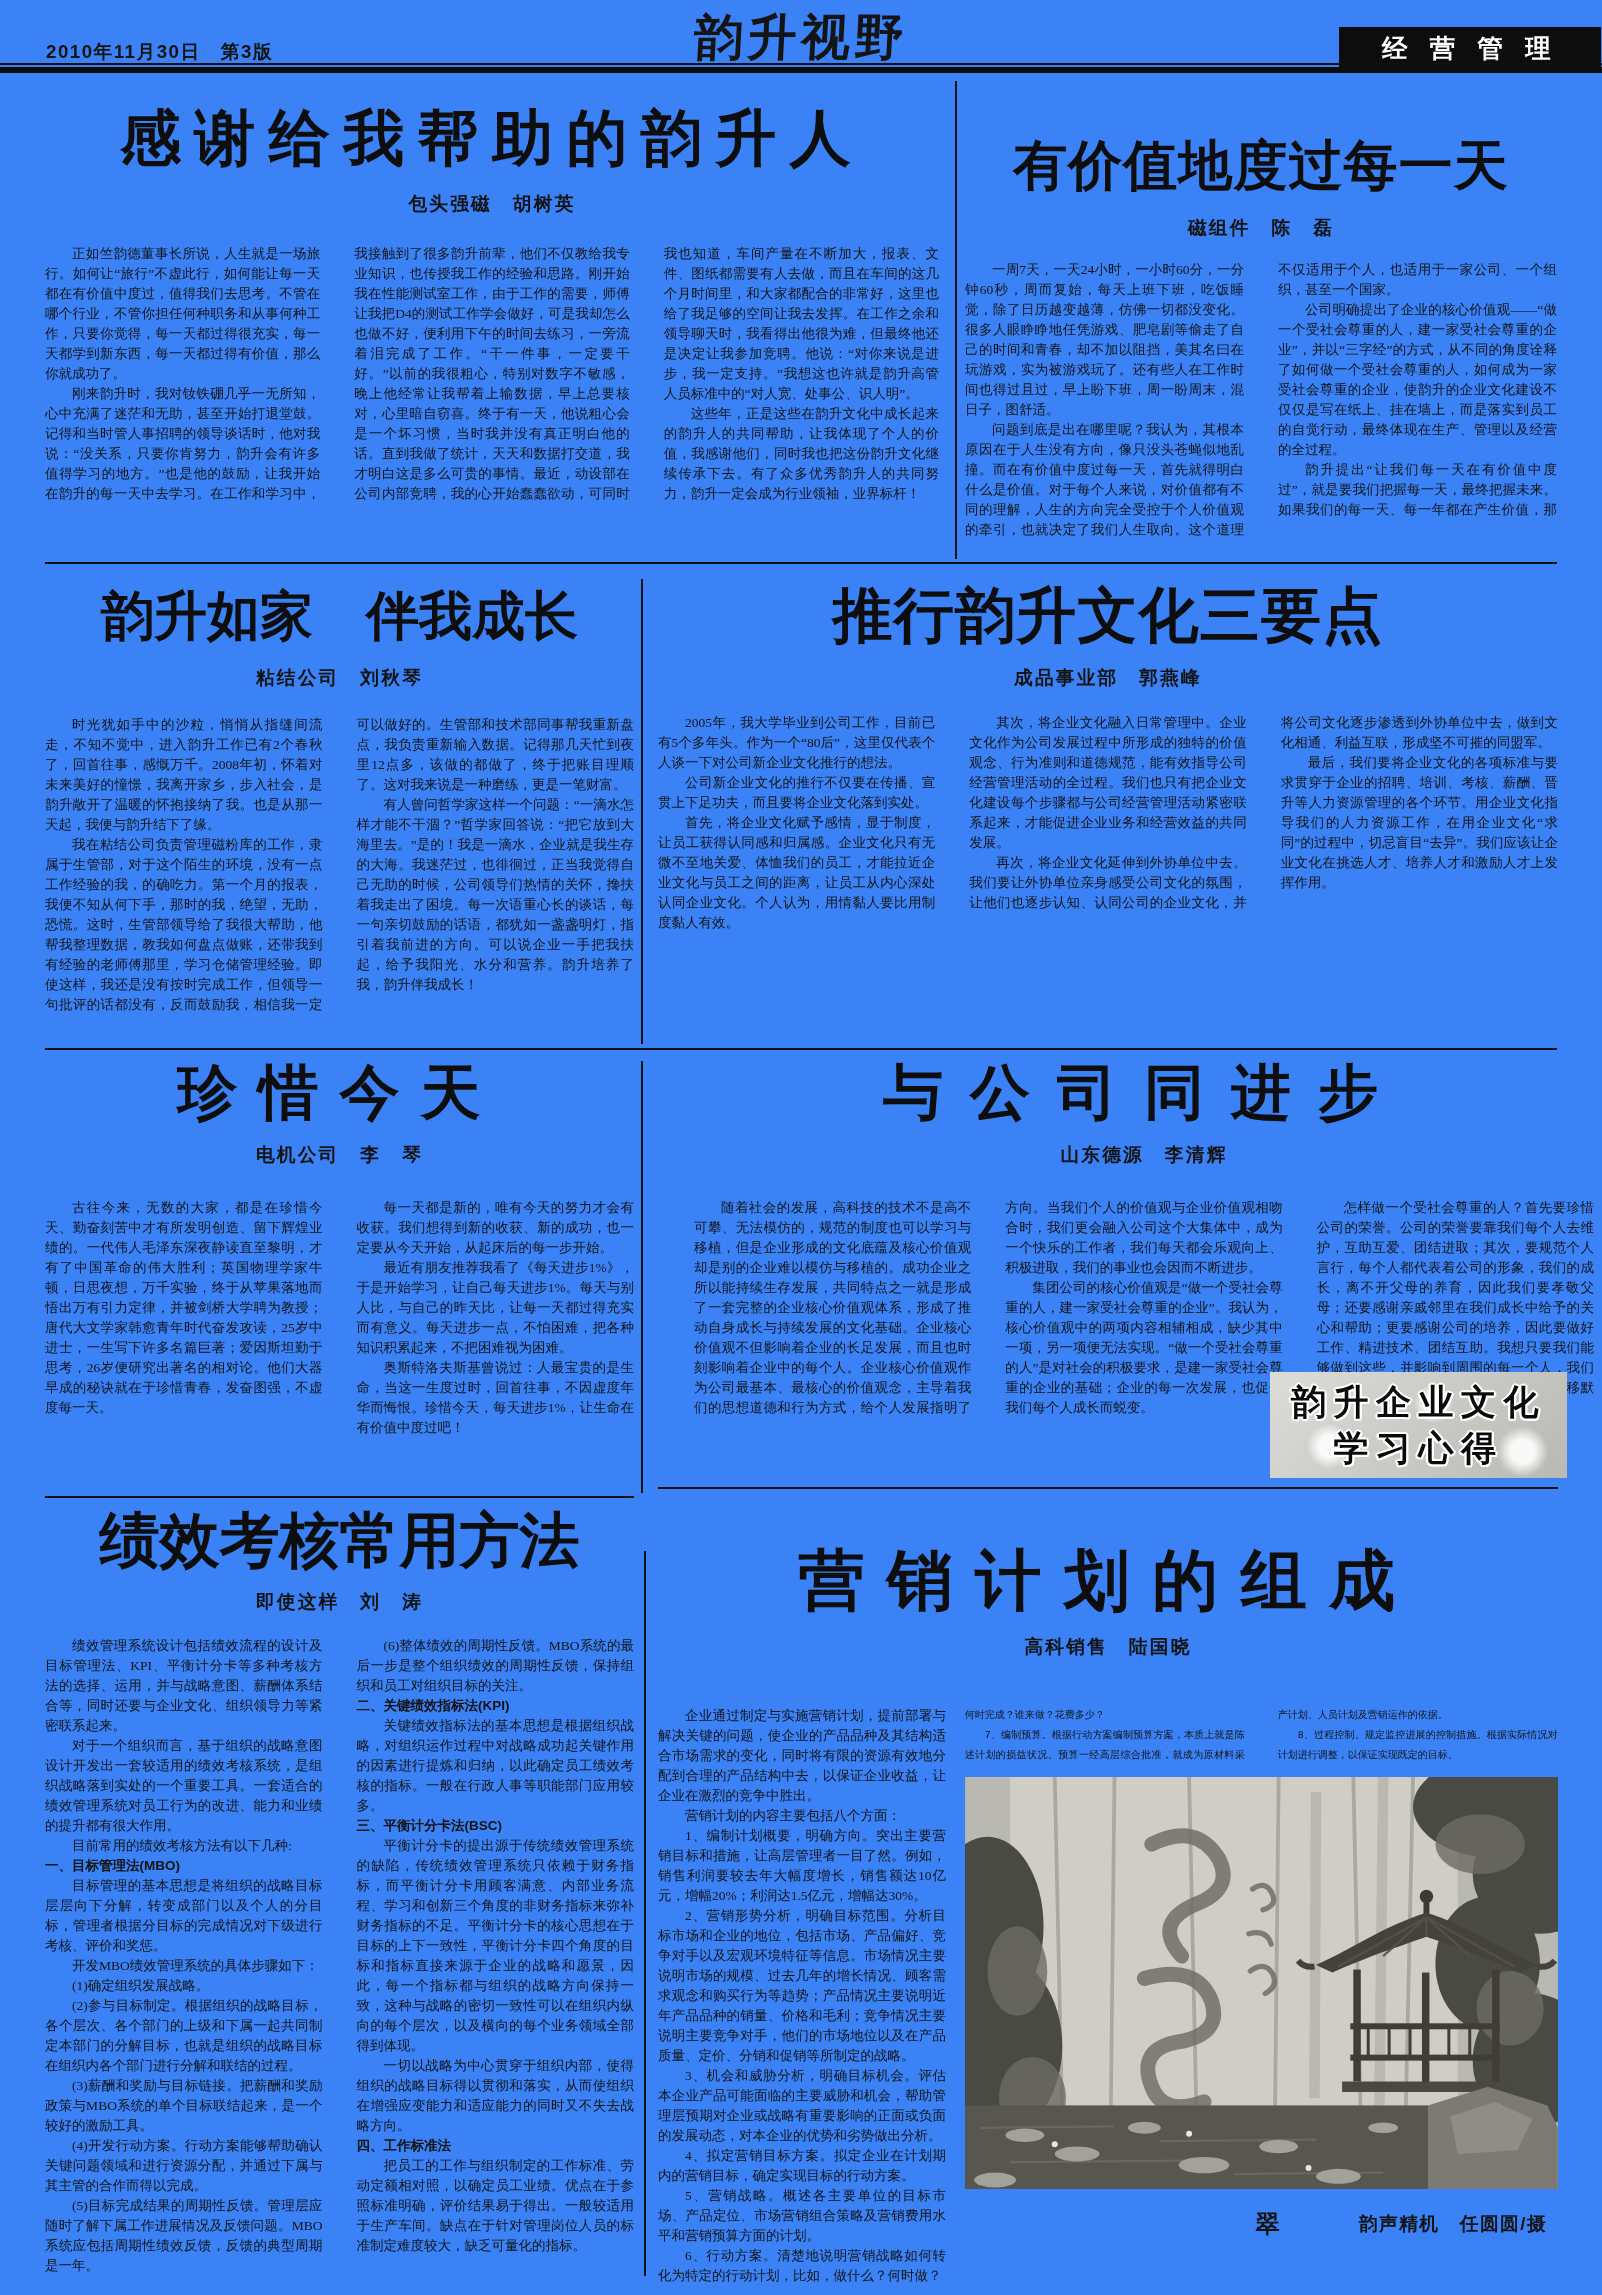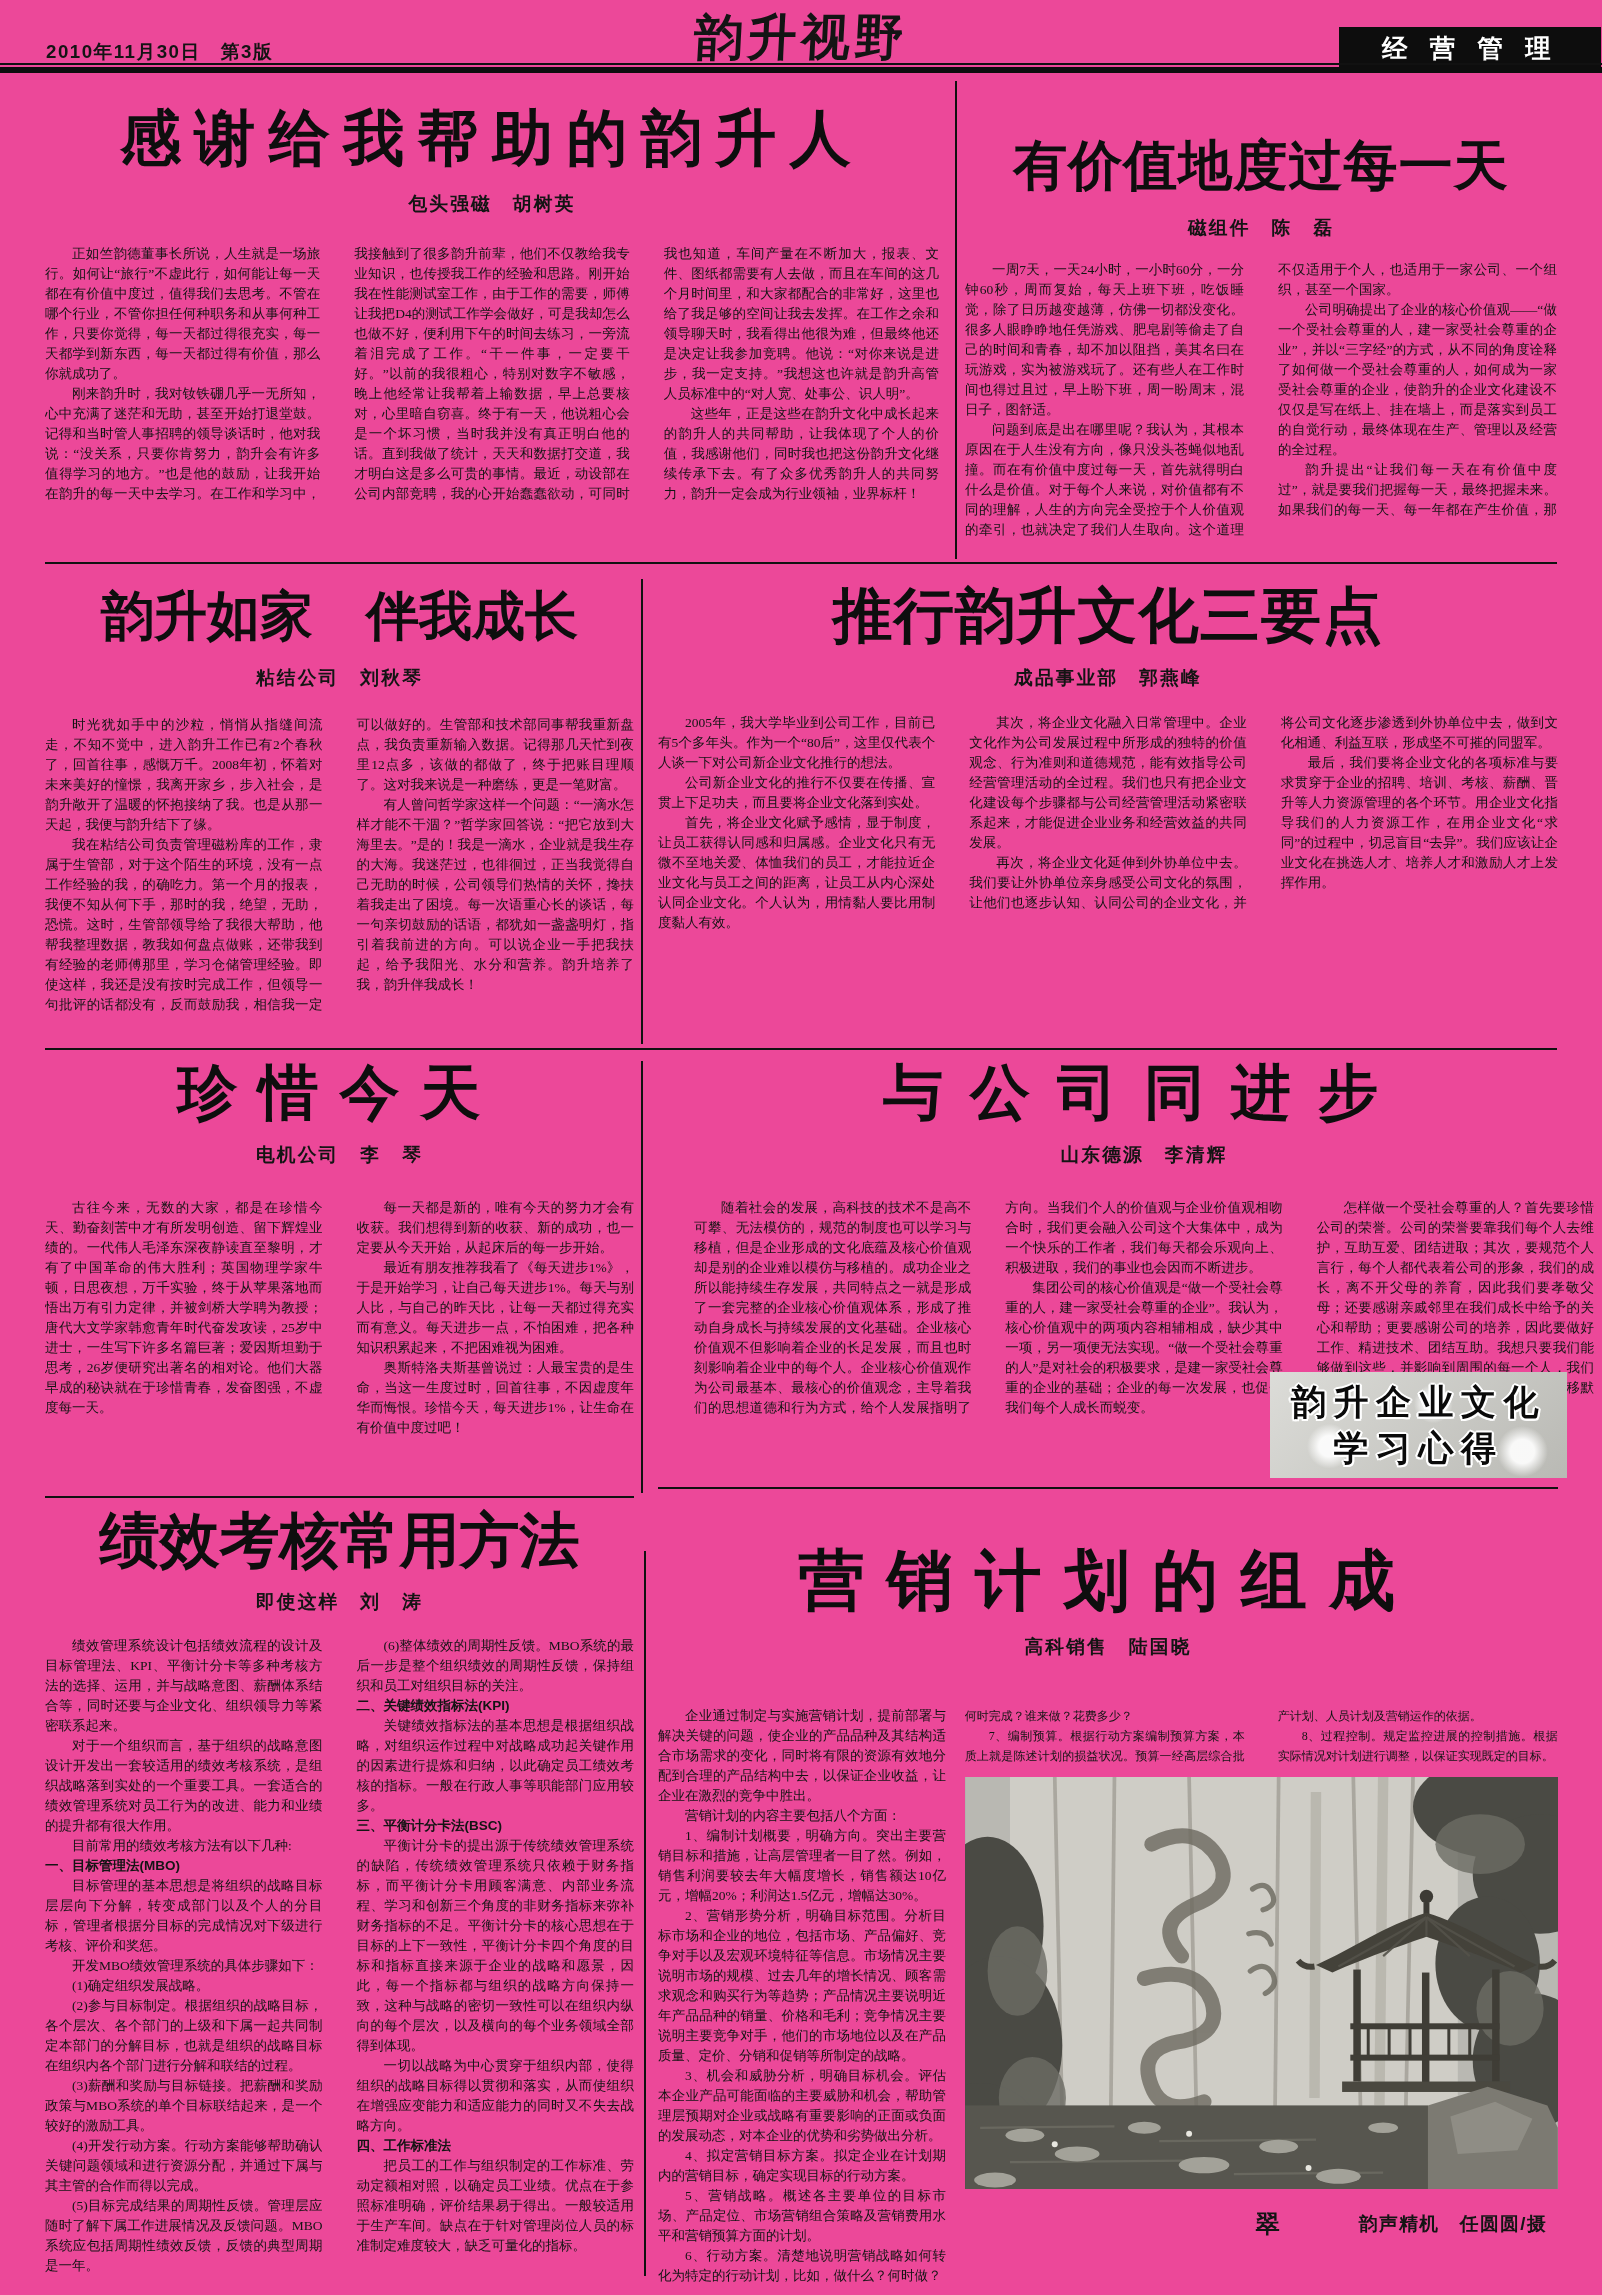--- a/index.html
+++ b/index.html
@@ -1,17 +1,17 @@
 <!DOCTYPE html>
 <html style="font-size:12px"><head>
 <meta charset="utf-8">
 <style>
   html,body{margin:0;padding:0;background:#888;}
   .page{
-    position:relative;width:1602px;height:2295px;background:#ec4899;color:#141414;
+    position:relative;width:1602px;height:2295px;background:#3b82f6;color:#141414;
     font-family:"Liberation Serif","DejaVu Serif",serif;overflow:hidden;
   }
   
   .hdr-date{position:absolute;left:46px;top:39px;font-size:18.7px;font-weight:bold;
     font-family:"Liberation Sans","DejaVu Sans",sans-serif;letter-spacing:1.5px;}
   .masthead{position:absolute;left:0;top:4.5px;width:100%;text-align:center;font-size:49px;
     font-weight:bold;letter-spacing:4.5px;font-family:"DejaVu Serif","Liberation Serif",serif;
     transform:skewX(-3deg);}
   .section-box{position:absolute;left:1339px;top:27px;width:247px;height:43px;background:#0d0d0d;
     color:#fff;display:flex;align-items:center;justify-content:center;font-size:25.4px;font-weight:bold;
@@ -52,21 +52,21 @@
   #a7{left:45px;top:1503px;width:589px;}
   #a7 .a-title{font-size:60px;line-height:75px;}
   #a7 .a-body{margin-top:21px;height:644px;column-count:2;}
   #a8{left:658px;top:1538px;width:900px;}
   #a8 .a-title{font-size:66px;line-height:85px;letter-spacing:0.34em;}
   .a8-row{display:flex;margin-top:46px;}
   .a8-col1{width:288px;height:577px;overflow:hidden;font-size:13.5px;line-height:20px;text-align:justify;}
   .a8-col1 p{margin:0;text-indent:2em;}
   .a8-right{margin-left:18.7px;width:593px;}
   .a8-strips{display:flex;gap:33px;height:64px;overflow:hidden;}
-  .strip{width:280px;font-size:12px;line-height:20px;text-align:justify;}
+  .strip{width:280px;font-size:10px;line-height:20px;text-align:justify;font-family:Liberation Mono, monospace;}
   .strip p{margin:0;text-indent:2em;}
   .strip p:first-child{text-indent:0;}
   .photo-frame{margin-top:7.5px;width:593px;height:412px;background:#9a9a96;}
   .photo-caption{position:relative;margin-top:19.4px;height:30px;
     font-family:"Liberation Sans","DejaVu Sans",sans-serif;font-weight:bold;}
   .photo-title{position:absolute;left:291px;top:0;font-size:24px;}
   .photo-credit{position:absolute;right:10.5px;top:3px;font-size:18.7px;letter-spacing:1.5px;}
   
   .culture-box{position:absolute;left:1270px;top:1372px;width:297px;height:106px;
     background:

